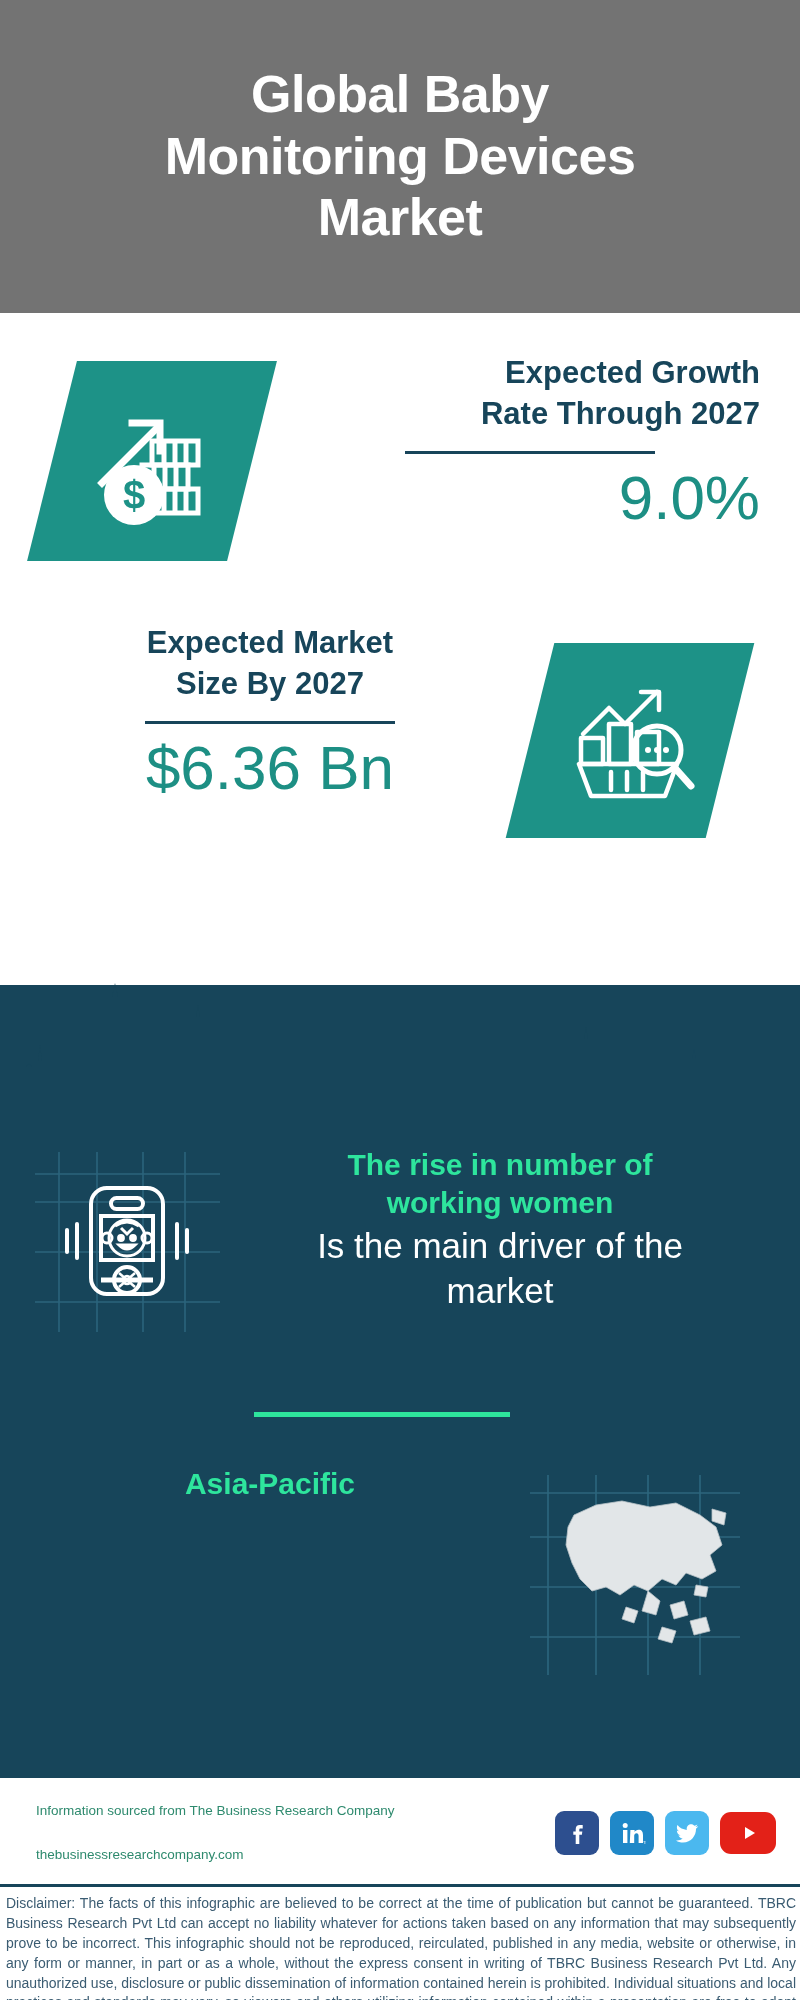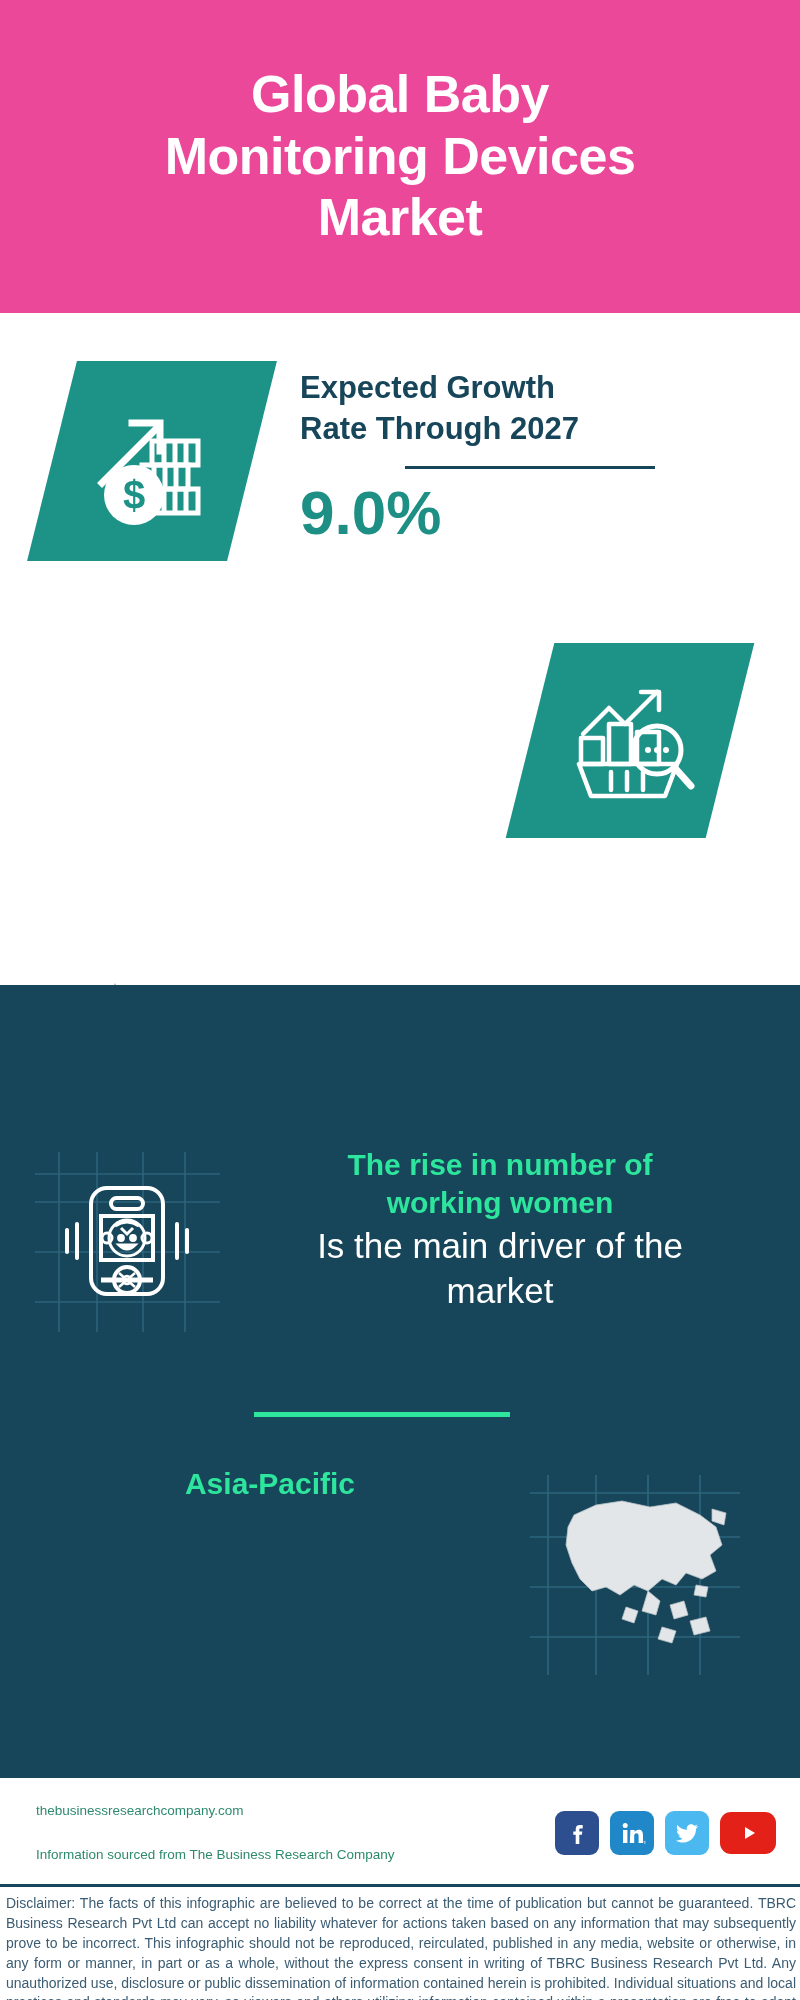--- a/index.html
+++ b/index.html
@@ -8,21 +8,21 @@
     font-family:"Liberation Sans", sans-serif;
     background:#ffffff;
     position:relative;
     overflow:hidden;
   }
   .page { width:800px; height:2000px; position:relative; }
 
   
   .header {
     position:absolute; left:0; top:0; width:800px; height:313px;
-    background:#ec4899;
+    background:#737373;
     display:flex; align-items:center; justify-content:center;
   }
   .header-title {
     color:#ffffff;
     font-size:52px;
     font-weight:bold;
     line-height:1.18;
     text-align:center;
     letter-spacing:-0.5px;
     padding:0 40px;
@@ -42,33 +42,33 @@
     width:200px; height:200px;
     background:#1d9287;
     transform:skewX(-14deg);
   }
   .icon-money {
     position:absolute; left:60px; top:14px;
     width:190px; height:190px;
     display:flex; align-items:center; justify-content:center;
   }
   .stat1-text {
-    position:absolute; left:300px; top:15px; width:460px;
-    text-align:left;
+    position:absolute; left:300px; top:0px; width:460px;
+    text-align:right;
   }
   .stat-label {
     color:#17455a; font-size:31px; font-weight:bold; line-height:1.32;
     white-space:pre-line;
   }
   .rule-dark {
     width:250px; height:3px; background:#17455a;
     margin:16px auto 10px auto;
   }
   .stat-value {
-    color:#1d8f84; font-size:62px; font-weight:bold; line-height:1.1;
+    color:#1d8f84; font-size:62px; font-weight:normal; line-height:1.1;
   }
 
   
   .stat2 { position:absolute; left:0; top:310px; width:800px; height:260px; }
   .stat2-text {
     position:absolute; left:40px; top:0px; width:460px; text-align:center;
   }
   .para-right {
     position:absolute; left:530px; top:20px;
     width:200px; height:195px;
@@ -195,20 +195,26 @@
       </div>
       <div class="stat1-text">
         <div class="stat-label">Expected Growth
 Rate Through 2027</div>
         <div class="rule-dark"></div>
         <div class="stat-value">9.0%</div>
       </div>
     </div>
 
     <div class="stat2">
+      <div class="stat2-text">
+        <div class="stat-label">Expected Market
+Size By 2027</div>
+        <div class="rule-dark"></div>
+        <div class="stat-value">$6.36 Bn</div>
+      </div>
       <div class="para-right"></div>
       <div class="icon-chart">
         <svg width="140" height="140" viewBox="0 0 140 140">
           <g stroke="#ffffff" stroke-width="4.5" fill="none" stroke-linecap="round" stroke-linejoin="round">
             <polyline points="18,62 44,36 60,52 92,20"></polyline>
             <polyline points="76,20 94,20 94,38"></polyline>
             <rect x="16" y="66" width="22" height="26"></rect>
             <rect x="44" y="52" width="22" height="40"></rect>
             <rect x="72" y="60" width="22" height="32"></rect>
             <path d="M14 92 L112 92 L100 124 L26 124 Z"></path>
@@ -334,22 +340,22 @@
           <path d="M166 110 L178 112 L176 122 L164 120 Z"></path>
           <path d="M182 34 L196 38 L194 50 L182 46 Z"></path>
         </g>
       </svg>
     </div>
   </div>
 
   <div class="footer">
     <div class="footer-inner">
       <div class="source-text">
+        <div>Information sourced from The Business Research Company</div>
         <div>thebusinessresearchcompany.com</div>
-        <div>Information sourced from The Business Research Company</div>
       </div>
       <div class="socials">
         <div class="sq" style="background:#2d4f8f">
           <svg width="26" height="26" viewBox="0 0 26 26">
               <path fill="#ffffff" d="M16.5 8.4h2.2V5.1h-3c-2.6 0-4 1.6-4 4.1v2.2H9.3v3.3h2.4V24h3.6v-9.3h2.6l.4-3.3h-3V9.7c0-.8.3-1.3 1.2-1.3z"></path>
             </svg>
         </div>
         <div class="sq" style="background:#2088c8">
           <svg width="28" height="28" viewBox="0 0 28 28">
             <rect x="5" y="11" width="4.4" height="13" fill="#ffffff"></rect>

